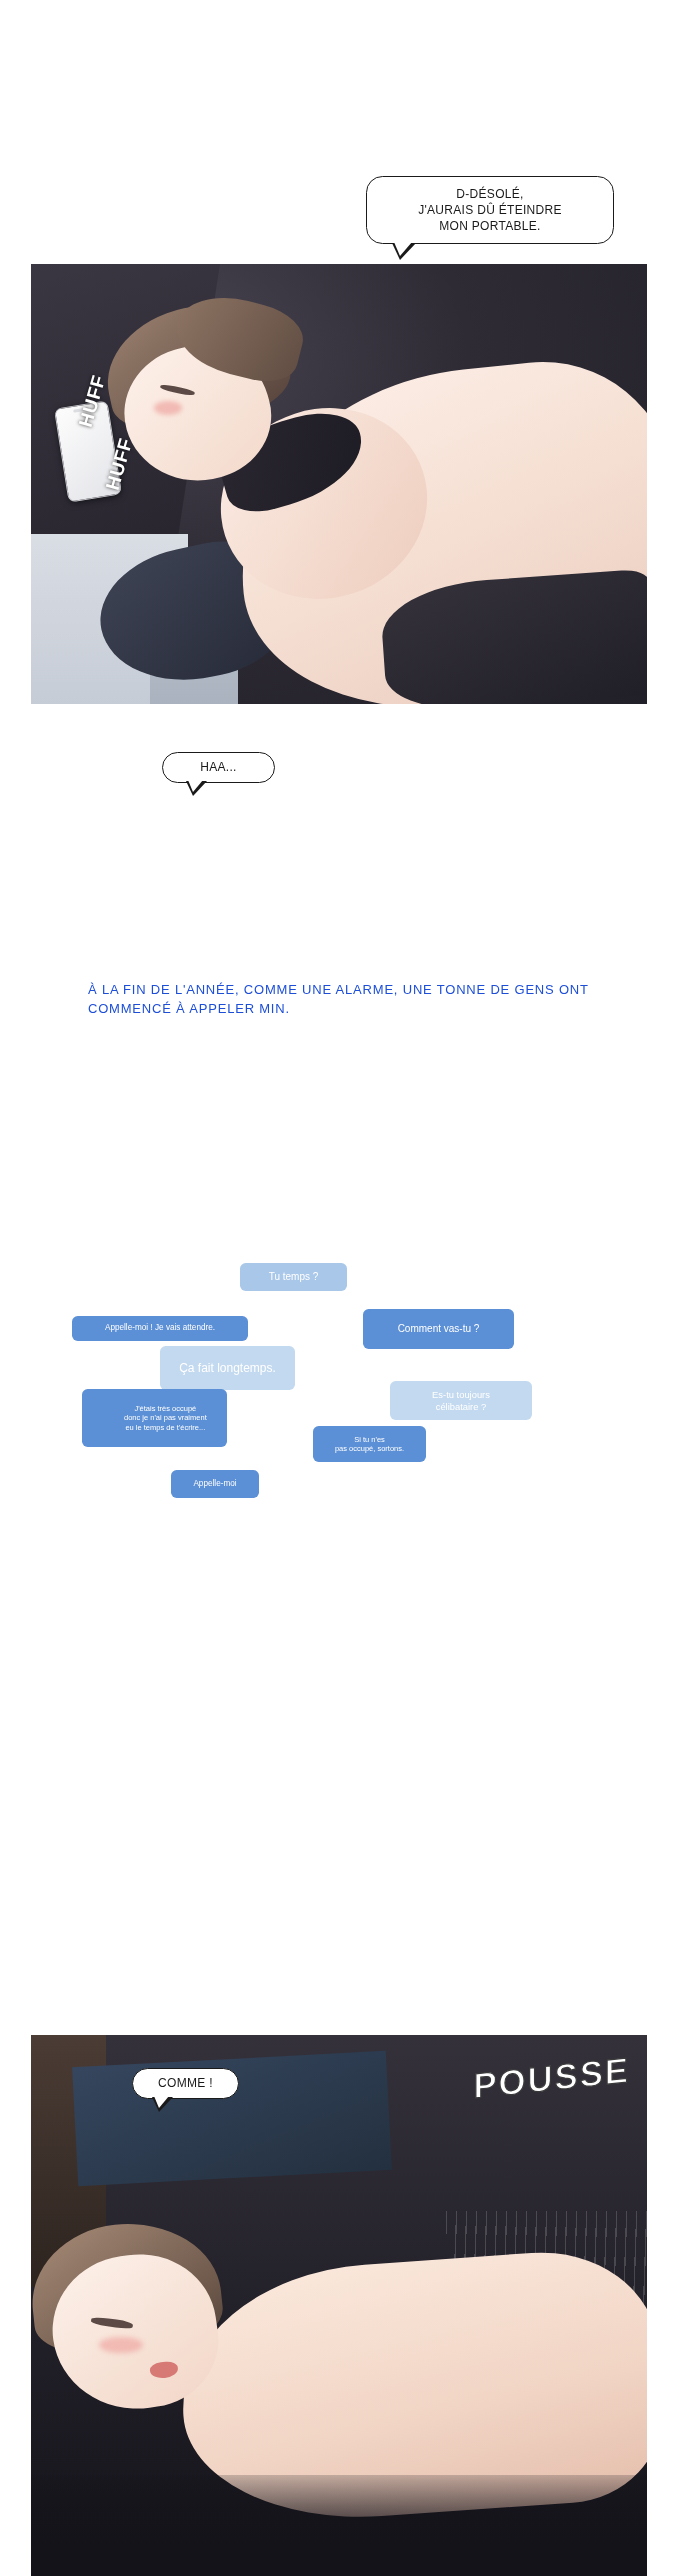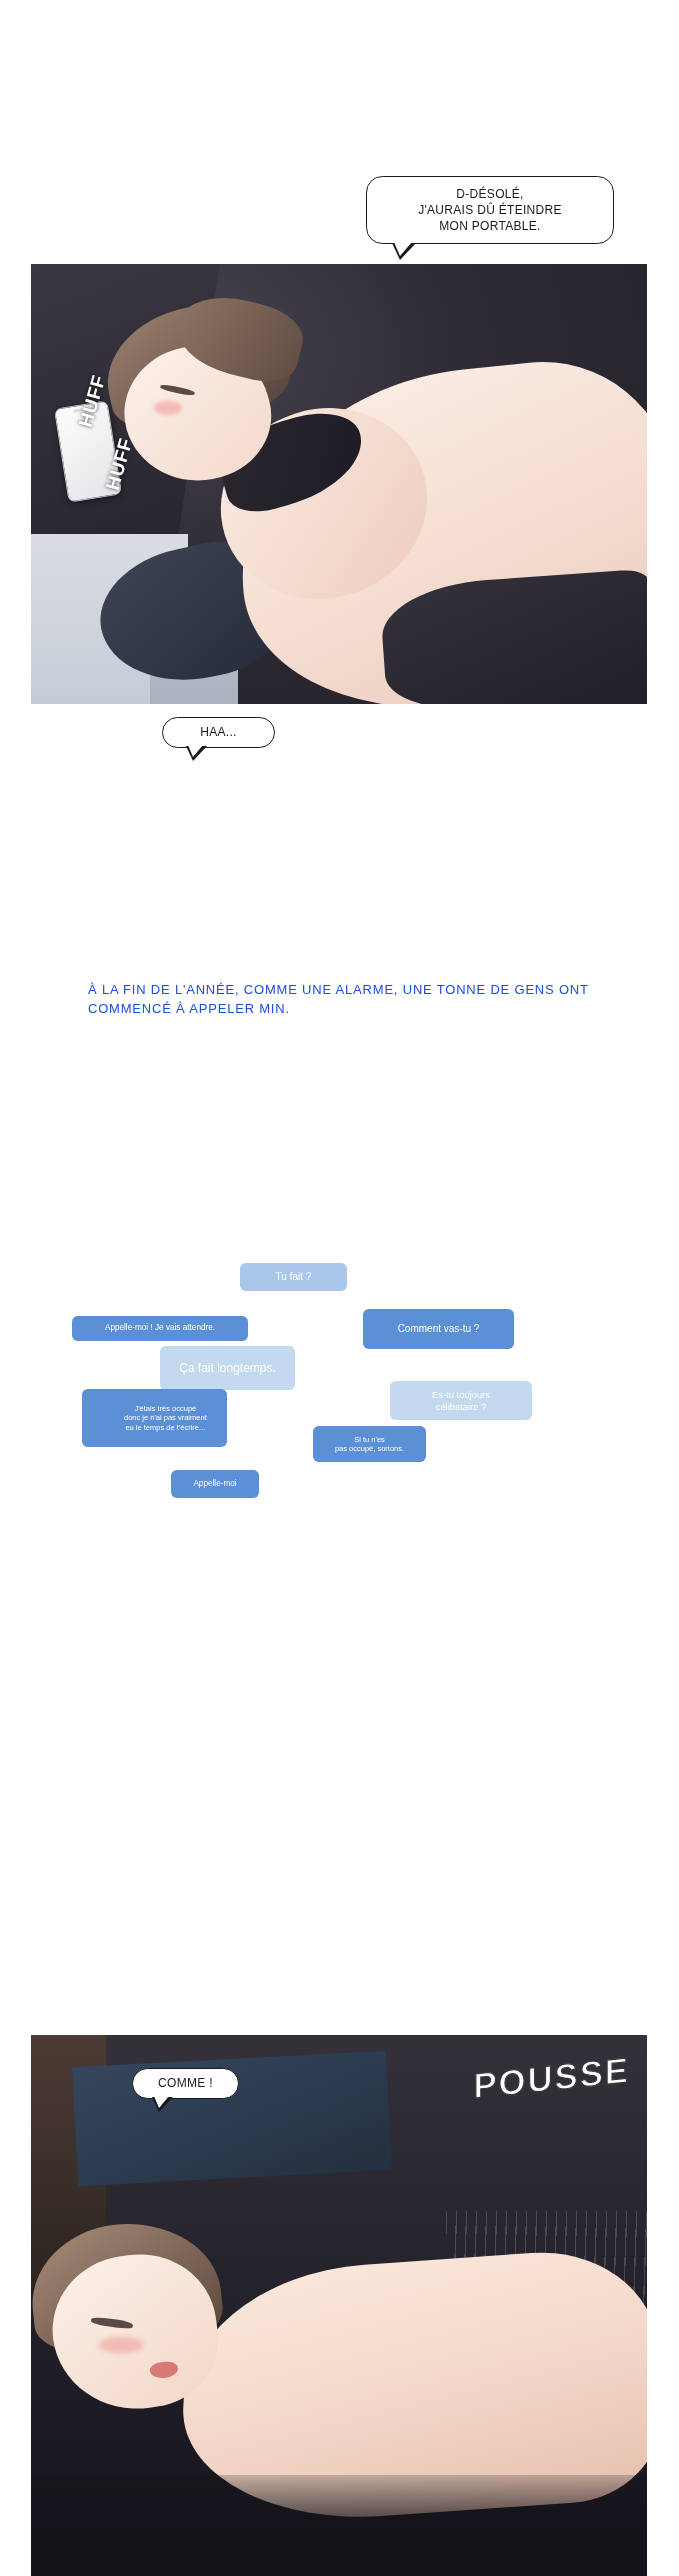--- a/index.html
+++ b/index.html
@@ -322,21 +322,21 @@
   }
   #bubble-sorry .tail::after {
     content: "";
     position: absolute;
     left: -6.3px; top: -18px;
     border-left: 6.3px solid transparent;
     border-right: 12px solid transparent;
     border-top: 14px solid #ffffff;
   }
   #bubble-haa {
-    left: 162px; top: 717px;
+    left: 162px; top: 752px;
     width: 113px;
     font-size: 12px;
     padding: 6.3px 11.3px;
   }
   #bubble-haa .tail {
     left: 22.6px; bottom: -14px;
     border-left: 7.5px solid transparent;
     border-right: 14px solid transparent;
     border-top: 15px solid #1a1a1a;
   }
@@ -431,21 +431,21 @@
   </div>
 
   <div class="bubble" id="bubble-haa">
     <span>HAA...</span>
     <span class="tail"></span>
   </div>
 
   <div id="narration">À LA FIN DE L'ANNÉE, COMME UNE ALARME, UNE TONNE DE GENS ONT COMMENCÉ À APPELER MIN.</div>
 
   <div id="chat-cluster">
-      <div class="chat" style="left: 240px; top: 1263px; width: 107px; height: 28px; font-size: 10px; background: rgb(169, 199, 232); white-space: pre-line;">Tu fait ?</div>
+      <div class="chat" style="left: 240px; top: 1263px; width: 107px; height: 28px; font-size: 10px; background: rgb(169, 199, 232); white-space: pre-line;">Tu temps ?</div>
       <div class="chat" style="left: 72px; top: 1316px; width: 176px; height: 25px; font-size: 8.2px; background: rgb(91, 143, 214); white-space: pre-line;">Appelle-moi ! Je vais attendre.</div>
       <div class="chat" style="left: 363px; top: 1309px; width: 151px; height: 40px; font-size: 10px; background: rgb(91, 143, 214); white-space: pre-line;">Comment vas-tu ?</div>
       <div class="chat" style="left: 160px; top: 1346px; width: 135px; height: 44px; font-size: 12px; background: rgb(195, 217, 239); white-space: pre-line;">Ça fait longtemps.</div>
       <div class="chat" style="left: 82px; top: 1389px; width: 145px; height: 58px; font-size: 7.5px; background: rgb(91, 143, 214); white-space: pre-line; padding-left: 28px;">J'étais très occupé
 donc je n'ai pas vraiment
 eu le temps de t'écrire...</div>
       <div class="chat" style="left: 390px; top: 1381px; width: 142px; height: 39px; font-size: 9.4px; background: rgb(195, 217, 239); white-space: pre-line;">Es-tu toujours
 célibataire ?</div>
       <div class="chat" style="left: 313px; top: 1426px; width: 113px; height: 36px; font-size: 7.5px; background: rgb(91, 143, 214); white-space: pre-line;">Si tu n'es
 pas occupé, sortons.</div>

